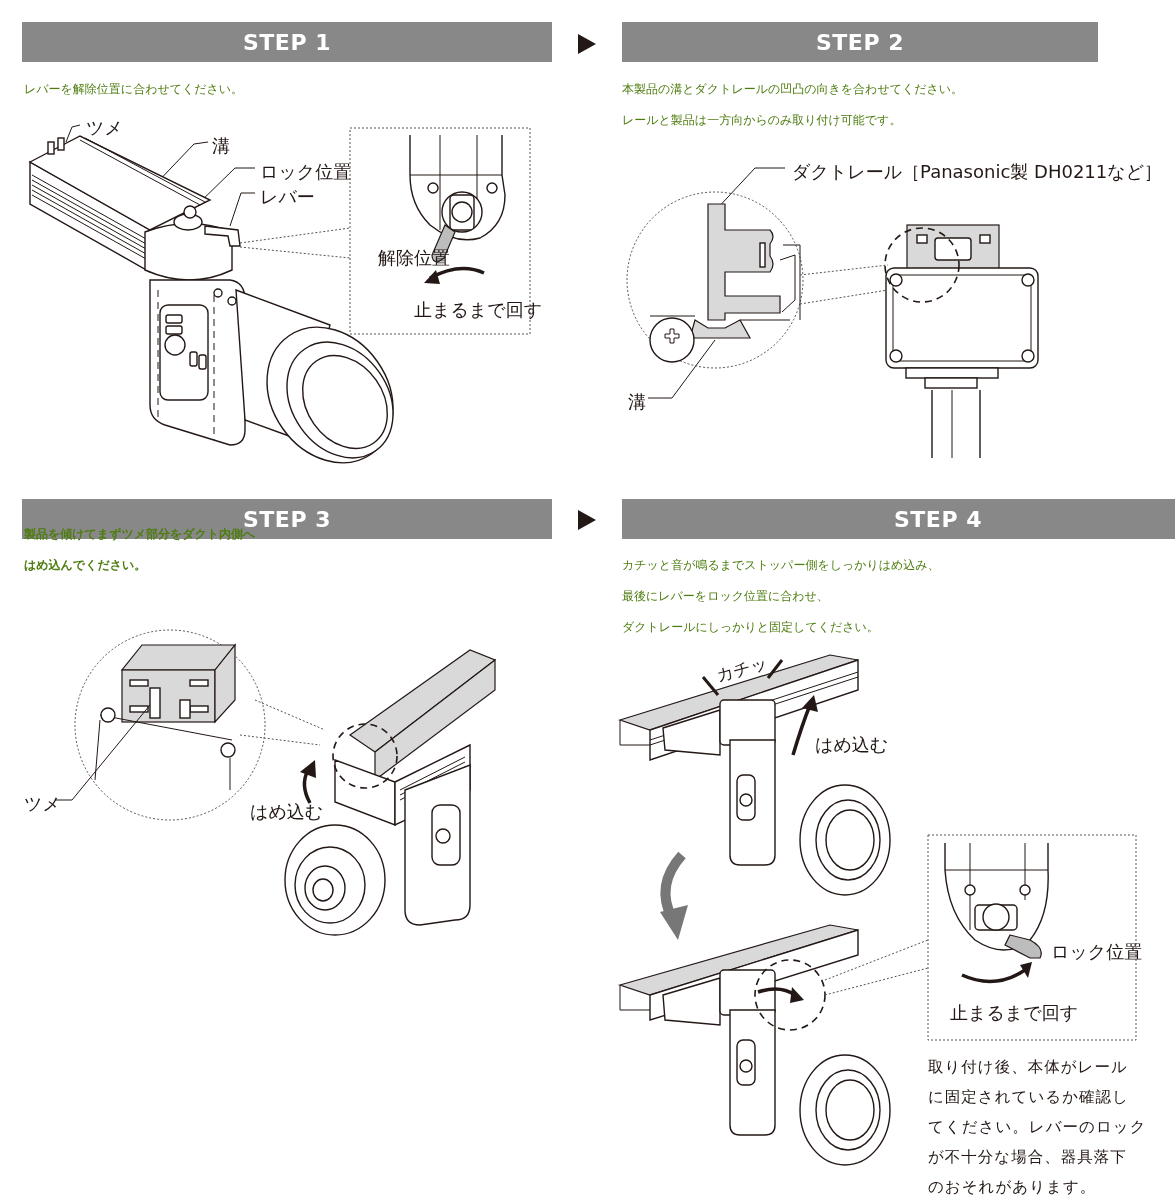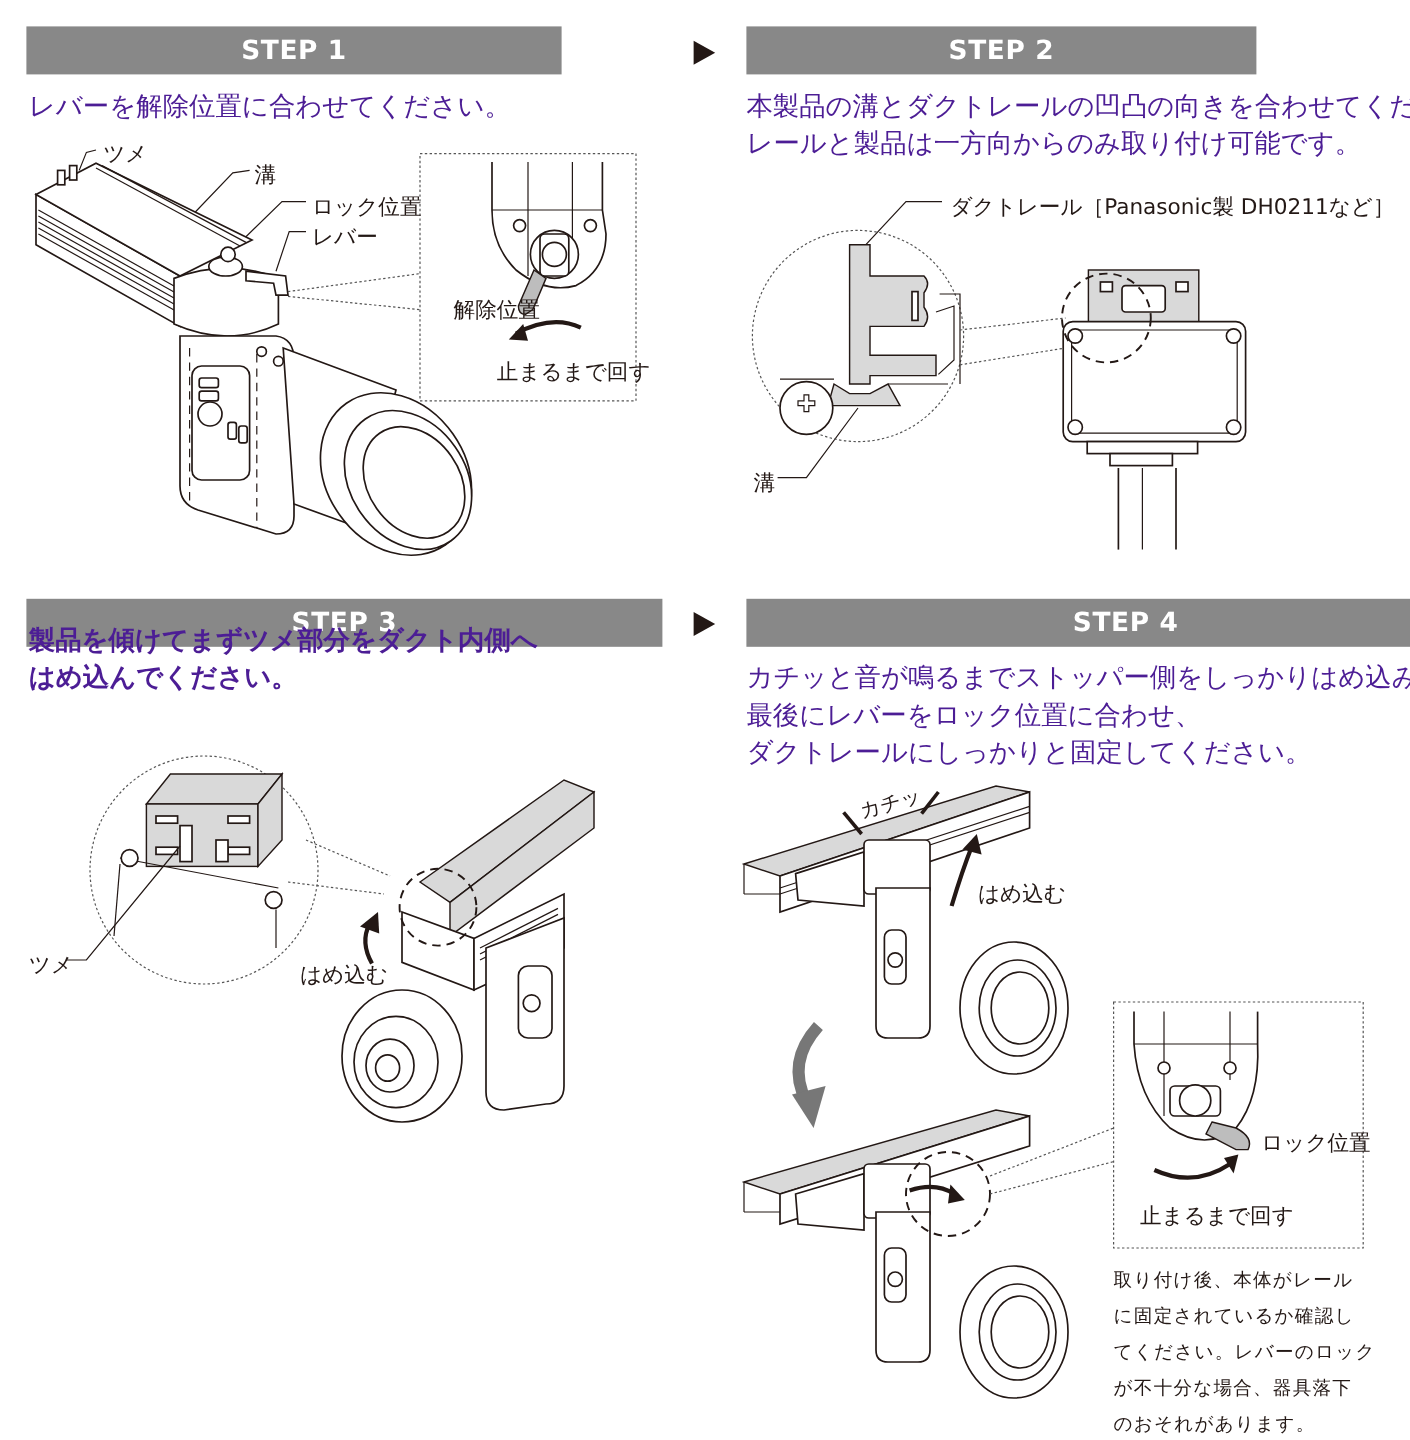--- a/index.html
+++ b/index.html
@@ -1,33 +1,33 @@
 <!DOCTYPE html>
 <html><head>
 <meta charset="utf-8">
 <style>
   html,body{margin:0;padding:0;background:#fff;}
   body{width:1175px;height:1200px;position:relative;overflow:hidden;font-family:"DejaVu Sans","Liberation Sans",sans-serif;color:#231815;}
   .step-bar{position:absolute;height:40px;background:#888888;color:#fff;font-family:"DejaVu Sans","Liberation Sans",sans-serif;font-weight:bold;font-size:22px;display:flex;align-items:center;justify-content:center;letter-spacing:0.5px;}
   .arrow{position:absolute;width:0;height:0;border-top:10px solid transparent;border-bottom:10px solid transparent;border-left:18px solid #231815;}
-  .desc{position:absolute;font-size:22px;line-height:31px;color:#4c1d95;white-space:pre;}
+  .desc{position:absolute;font-size:12px;line-height:31px;color:#4d7c0f;white-space:pre;}
   .label{position:absolute;font-size:18px;color:#231815;white-space:nowrap;}
   .note{position:absolute;font-size:15.5px;line-height:30px;color:#231815;white-space:pre;letter-spacing:1px;}
   svg{position:absolute;overflow:visible;}
   .ln{stroke:#231815;fill:none;stroke-width:1.4;}
   .thin{stroke:#231815;fill:none;stroke-width:1;}
   .dot{stroke:#555;fill:none;stroke-width:1;stroke-dasharray:2 2;}
   .dash{stroke:#231815;fill:none;stroke-width:1.6;stroke-dasharray:7 5;}
   .fillw{fill:#fff;stroke:#231815;stroke-width:1.4;}
   .fillg{fill:#d9d9d9;stroke:#231815;stroke-width:1.2;}
 </style>
 </head>
 <body>
 
-<div class="step-bar" style="left:22px;top:22px;width:446px;">STEP 1</div>
+<div class="step-bar" style="left:22px;top:22px;width:530px;">STEP 1</div>
 <div class="arrow" style="left:578px;top:34px;"></div>
 <div class="desc" style="left:24px;top:74px;">レバーを解除位置に合わせてください。</div>
 
 <svg style="left:0;top:110px;" width="560" height="370" viewBox="0 110 560 370">
 
   <polyline class="thin" points="80,125 72,127 66,142"></polyline>
   <polyline class="thin" points="208,142 194,144 150,190"></polyline>
   <polyline class="thin" points="255,168 235,168 196,206"></polyline>
   <polyline class="thin" points="255,193 241,193 230,226"></polyline>
 
@@ -93,21 +93,21 @@
     <polygon points="424,283 436,270 440,284" fill="#231815"></polygon>
   </g>
 </svg>
 <div class="label" style="left:86px;top:116px;">ツメ</div>
 <div class="label" style="left:212px;top:134px;">溝</div>
 <div class="label" style="left:260px;top:160px;">ロック位置</div>
 <div class="label" style="left:260px;top:185px;">レバー</div>
 <div class="label" style="left:358px;top:246px;margin-left:20px;">解除位置</div>
 <div class="label" style="left:414px;top:298px;">止まるまで回す</div>
 
-<div class="step-bar" style="left:622px;top:22px;width:425px;">STEP 2</div>
+<div class="step-bar" style="left:622px;top:22px;width:476px;">STEP 2</div>
 <div class="desc" style="left:622px;top:74px;">本製品の溝とダクトレールの凹凸の向きを合わせてください。
 レールと製品は一方向からのみ取り付け可能です。</div>
 
 <svg style="left:0;top:150px;" width="1175" height="320" viewBox="0 150 1175 320">
   <polyline class="thin" points="785,168 755,168 714,212"></polyline>
   <polyline class="thin" points="648,398 672,398 715,340"></polyline>
 
   <circle class="dot" cx="715" cy="280" r="88"></circle>
   <g>
     <path class="fillg" d="M708,204 L725,204 L725,230 L770,230 Q776,236 770,244 L770,256 Q776,264 770,272 L725,272 L725,296 L780,296 L780,313 L725,313 L725,320 L708,320 Z"></path>

